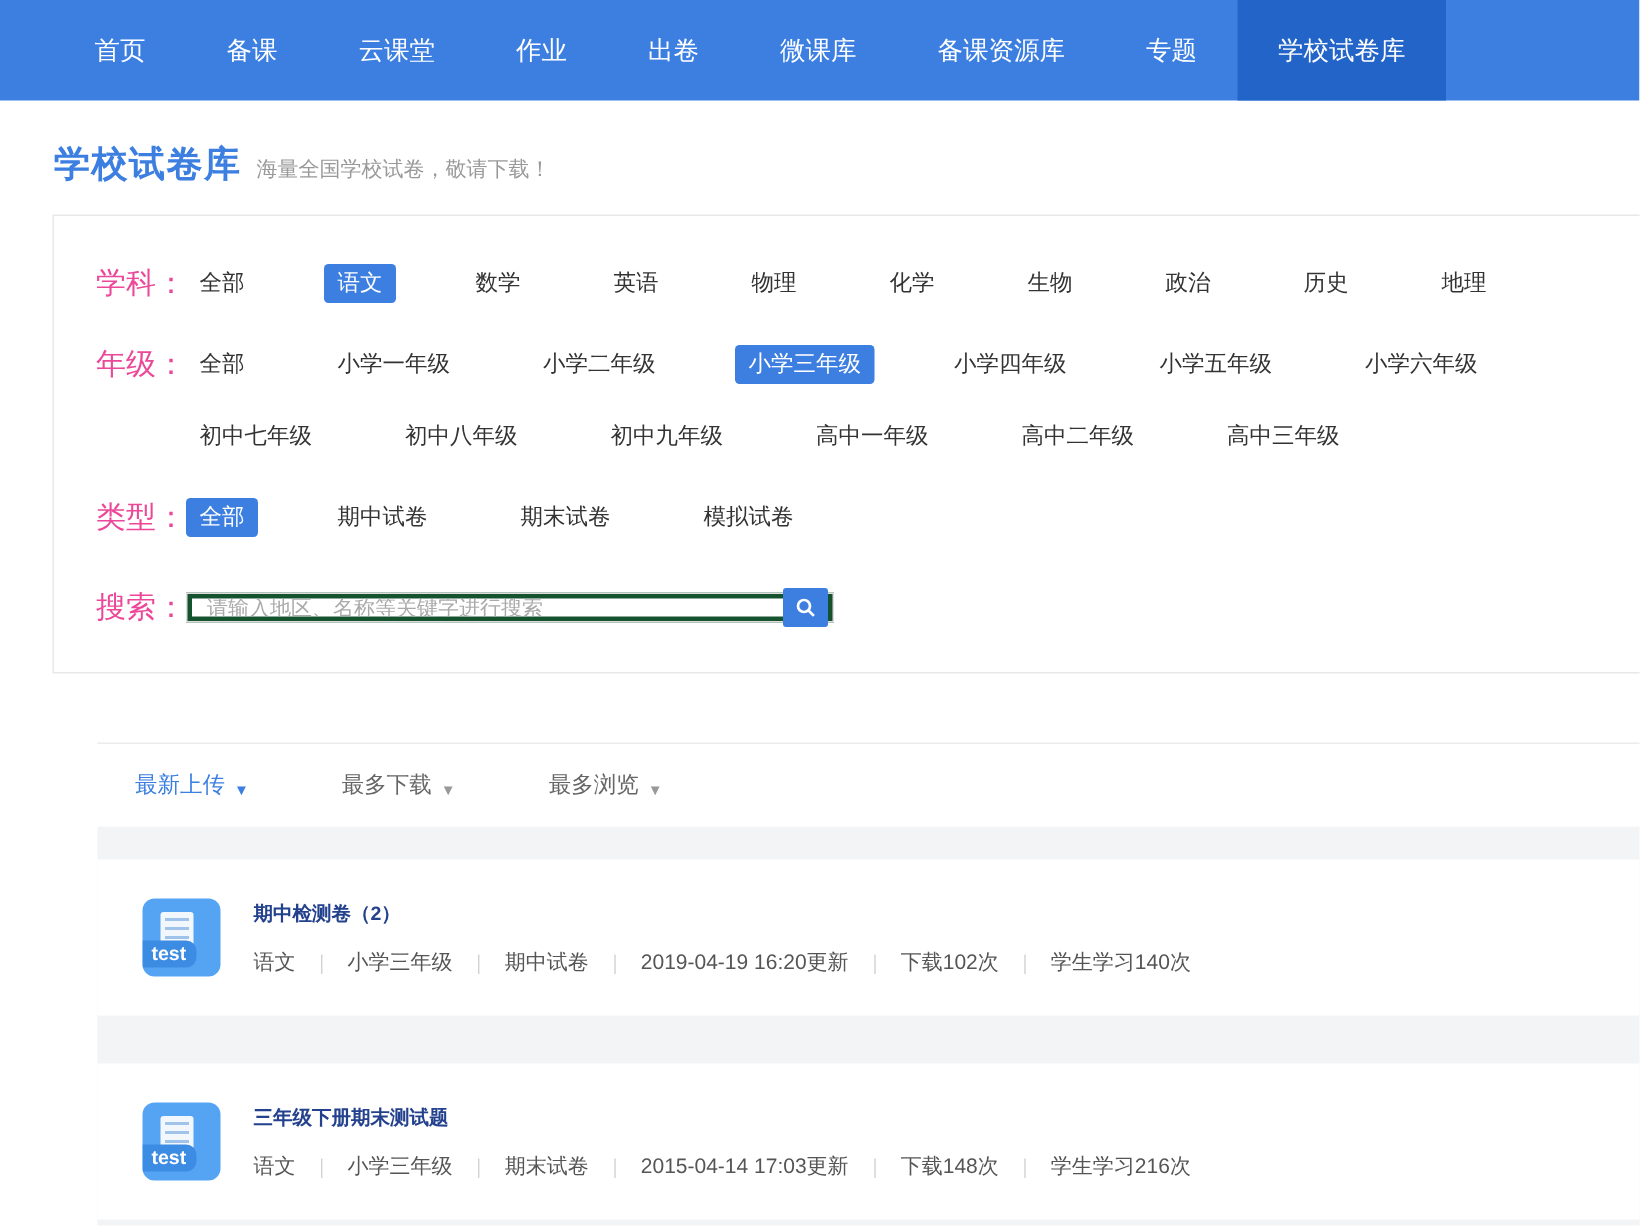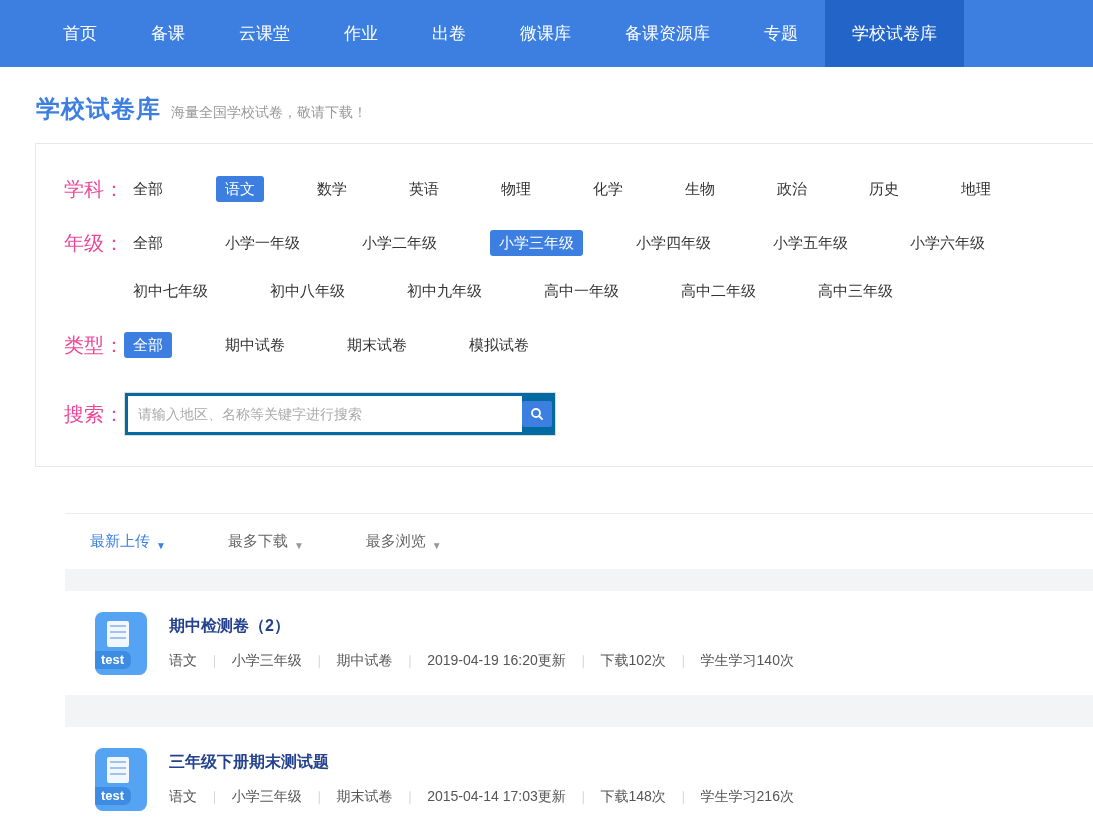--- a/index.html
+++ b/index.html
@@ -26,22 +26,22 @@
   .filter-label { width:60px; flex:0 0 60px; font-size:20px; color:#ec4899;
     line-height:26px; }
   .filter-options { display:flex; flex-wrap:wrap; column-gap:44px; row-gap:22px;
     max-width:980px;text-align:center; }
   .filter-chip { font-size:15px; color:#333; line-height:26px; padding:0 9px;
     border-radius:3px; cursor:pointer; white-space:nowrap; }
   .filter-chip.selected { background:#3c7fe1; color:#fff; }
 
   
   .search-row { display:flex; align-items:center; margin-top:34px; }
-  .search-box { display:flex; align-items:center; width:432px; height:44px;
-    border:1px solid #ddd; background:#0369a1; padding:3px; }
+  .search-box { display:flex; align-items:center; width:432px; height:20px;
+    border:1px solid #ddd; background:#14532d; padding:3px; }
   .search-input { flex:1; border:none; outline:none; font-size:14px; color:#333;
     padding:0 10px; height:100%; font-family:inherit; }
   .search-input::placeholder { color:#aaa; }
   .search-button { width:30px; height:26px; background:#3c7fe1; border:none;
     border-radius:2px; display:flex; align-items:center; justify-content:center;
     cursor:pointer; flex:0 0 30px; }
 
   
   .results-section { margin-left:65px; width:1090px; margin-top:46px; }
   .sort-bar { position:relative; border-top:1px solid #ececec; background:#fff;
@@ -50,31 +50,31 @@
     display:flex; align-items:flex-end; }
   .sort-option .chev { font-size:10px; color:#999; margin-left:6px; }
   .sort-option.active { color:#3c7fe1; }
   .sort-option.active .chev { color:#3c7fe1; }
 
   .results-list { background:#f3f4f6; padding-top:22px; padding-bottom:14px; }
   .result-card { background:#fff; height:104px; display:flex; align-items:center;
     padding-left:30px; margin-bottom:32px; }
   .result-card:last-child { margin-bottom:0; }
 
-  .doc-icon { width:52px; height:63px; background:#54a4f3; border-radius:8px;
+  .doc-icon { width:52px; height:52px; background:#54a4f3; border-radius:8px;
     position:relative; flex:0 0 52px; overflow:hidden; }
   .doc-icon .page { position:absolute; top:9px; left:12px; width:22px; height:26px;
     background:#f2f7fd; border-radius:2px; }
   .doc-icon .page i { display:block; height:2px; background:#9fc3ea; margin:4px 3px 0 3px; }
   .doc-icon .tag { position:absolute; left:0; bottom:6px; color:#fff; font-size:13px;
     font-weight:bold; padding:1px 7px 2px 6px; background:#3d8ce4;
     border-radius:0 7px 7px 0; line-height:15px; }
 
   .result-body { margin-left:22px; }
-  .result-title { font-size:16px; font-weight:bold; color:#24418e; cursor:pointer;
+  .result-title { font-size:13px; font-weight:bold; color:#24418e; cursor:pointer;
     display:inline-block; margin-bottom:15px; }
   .result-meta { font-size:14px; color:#555; display:flex; align-items:center; }
   .result-meta .sep { color:#ccc; margin:0 11px; font-size:13px; }
 </style>
 </head>
 <body>
 
 <nav class="top-nav">
     <div class="nav-item">首页</div>
     <div class="nav-item">备课</div>

